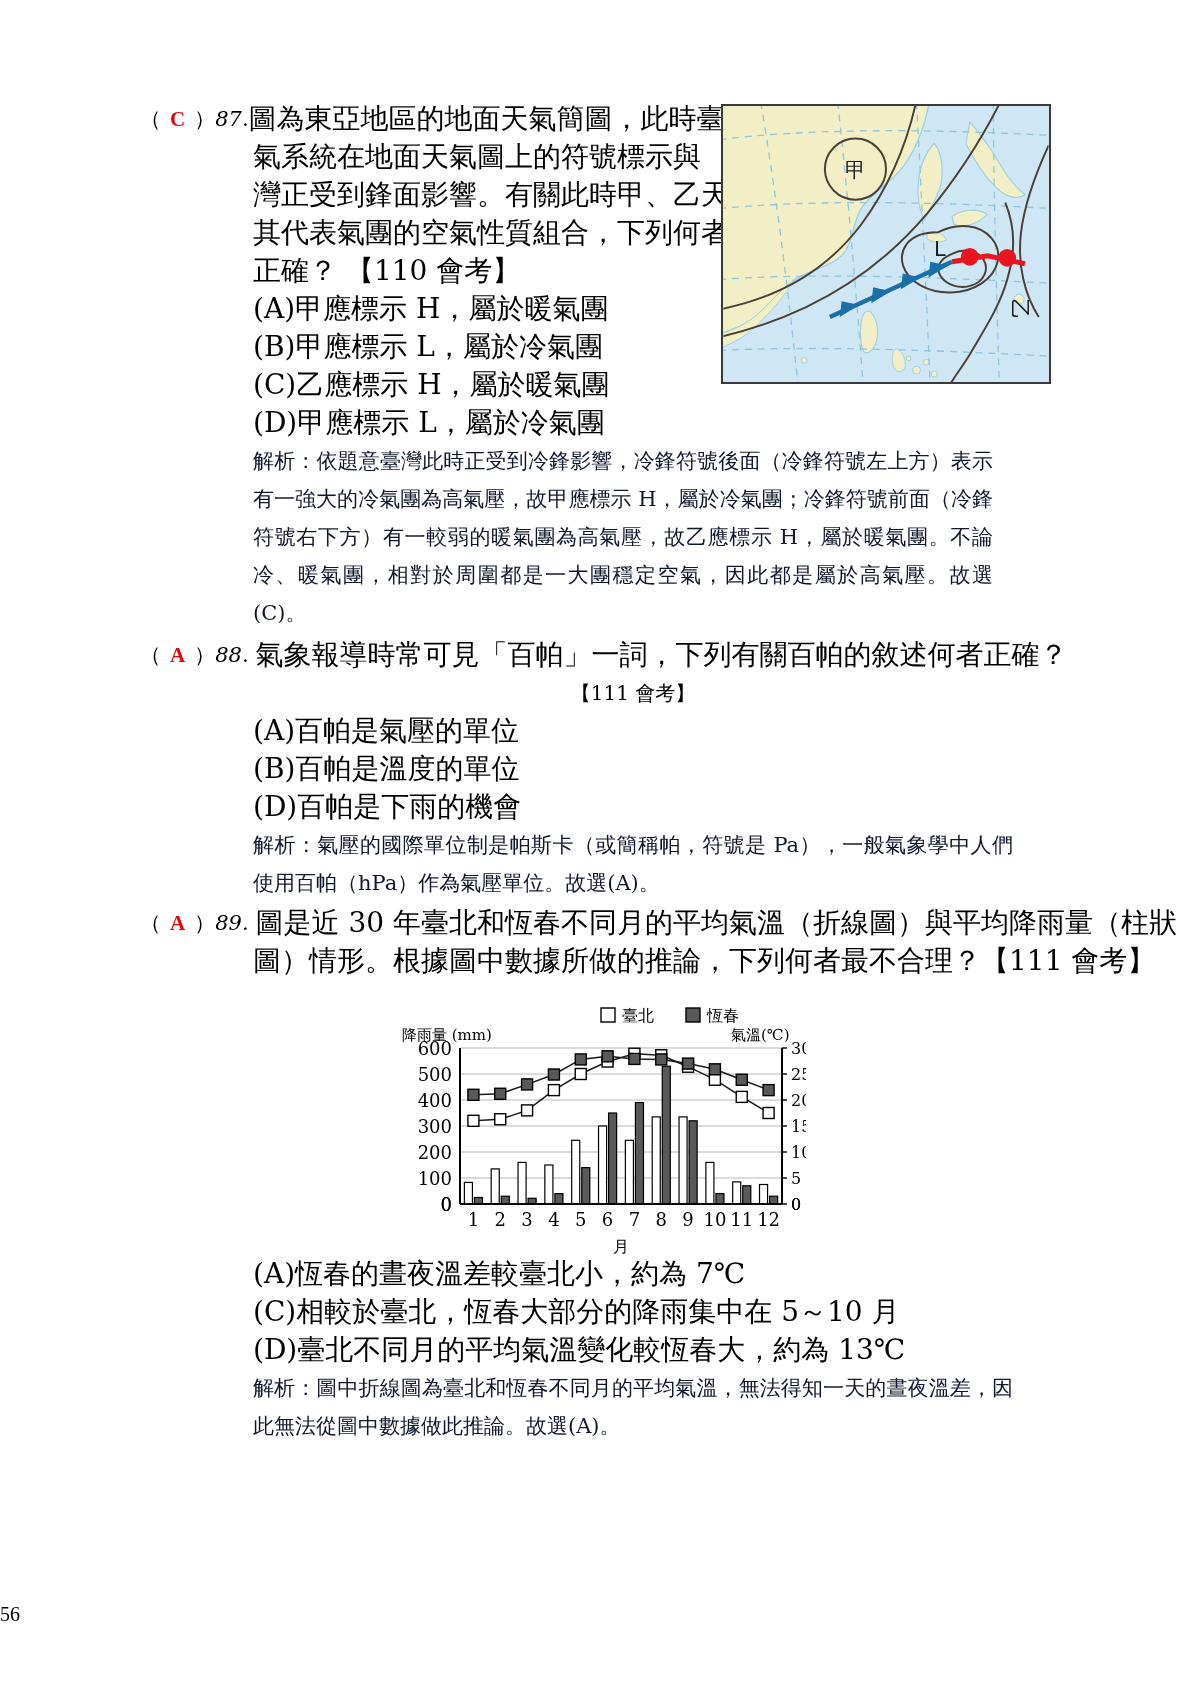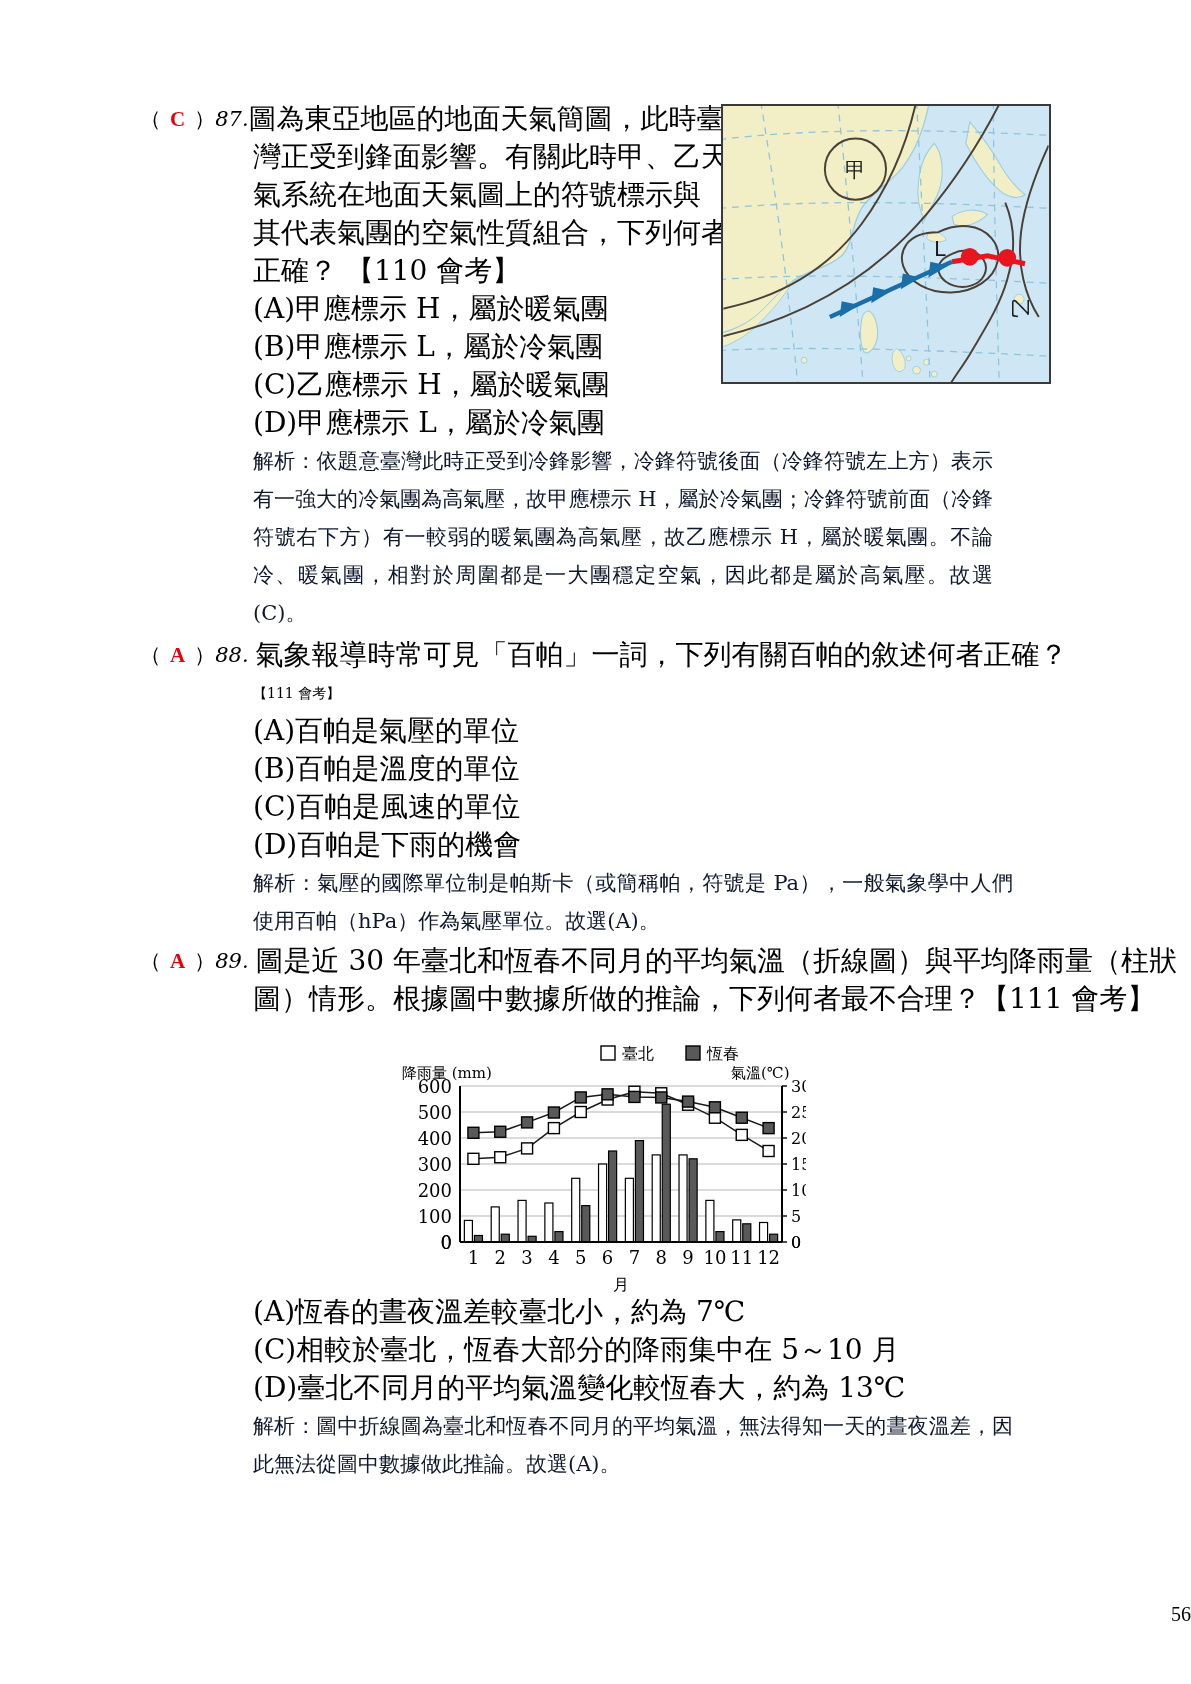--- a/index.html
+++ b/index.html
@@ -84,25 +84,25 @@
     margin: 10px 0 0 0;
     display: flex;
     justify-content: center;
   }
   .chart-box { position: relative; width: 420px; height: 265px; }
 
   .footer-page {
     position: absolute;
     bottom: 58px;
     left: 0; right: 0;
-    text-align: right;
+    text-align: left;
     font-size: 20px;
     font-family: "Liberation Serif", serif;
   }
-  .right-tag { text-align: left; font-size: 14px; line-height: 38px; }
+  .right-tag { text-align: center; font-size: 20px; line-height: 38px; }
 </style>
 </head>
 <body>
 
 <div class="page">
 
   <div class="q-block">
 
     <div class="wmap-wrap">
       <div class="wmap">
@@ -186,22 +186,22 @@
     </div>
 
     <div class="row">
       <span class="marker">（<span class="ans">C</span>）</span>
       <span class="qnum">87.</span>
       <div class="qbody">
         <div class="line" style="padding-right:340px"><span>圖為東亞地區的地面天氣簡圖，此時臺</span></div>
       </div>
     </div>
     <div style="padding-left:113px">
+      <div class="line" style="padding-right:340px">氣系統在地面天氣圖上的符號標示與</div>
       <div class="line" style="padding-right:340px">灣正受到鋒面影響。有關此時甲、乙天</div>
-      <div class="line" style="padding-right:340px">氣系統在地面天氣圖上的符號標示與</div>
       <div class="line" style="padding-right:340px">其代表氣團的空氣性質組合，下列何者</div>
       <div class="line" style="padding-right:340px">正確？ 【110 會考】</div>
       <div class="line">(A)甲應標示 H，屬於暖氣團</div>
       <div class="line">(B)甲應標示 L，屬於冷氣團</div>
       <div class="line">(C)乙應標示 H，屬於暖氣團</div>
       <div class="line">(D)甲應標示 L，屬於冷氣團</div>
       <div class="exp exp-just" style="width:740px">解析：依題意臺灣此時正受到冷鋒影響，冷鋒符號後面（冷鋒符號左上方）表示有一強大的冷氣團為高氣壓，故甲應標示 H，屬於冷氣團；冷鋒符號前面（冷鋒符號右下方）有一較弱的暖氣團為高氣壓，故乙應標示 H，屬於暖氣團。不論冷、暖氣團，相對於周圍都是一大團穩定空氣，因此都是屬於高氣壓。故選(C)。</div>
     </div>
   </div>
 
@@ -210,21 +210,20 @@
       <span class="marker">（<span class="ans">A</span>）</span>
       <span class="qnum" style="padding-right:7px">88.</span>
       <div class="qbody">
         <div class="line">氣象報導時常可見「百帕」一詞，下列有關百帕的敘述何者正確？</div>
       </div>
     </div>
     <div style="padding-left:113px">
       <div class="right-tag" style="width:760px">【111 會考】</div>
       <div class="line">(A)百帕是氣壓的單位</div>
       <div class="line">(B)百帕是溫度的單位</div>
-      <div class="line">(C)百帕是風速的單位</div>
       <div class="line">(D)百帕是下雨的機會</div>
       <div class="exp exp-just" style="width:760px">解析：氣壓的國際單位制是帕斯卡（或簡稱帕，符號是 Pa），一般氣象學中人們使用百帕（hPa）作為氣壓單位。故選(A)。</div>
     </div>
   </div>
 
   <div class="q-block" style="margin-top:2px">
     <div class="row">
       <span class="marker">（<span class="ans">A</span>）</span>
       <span class="qnum" style="padding-right:7px">89.</span>
       <div class="qbody">

